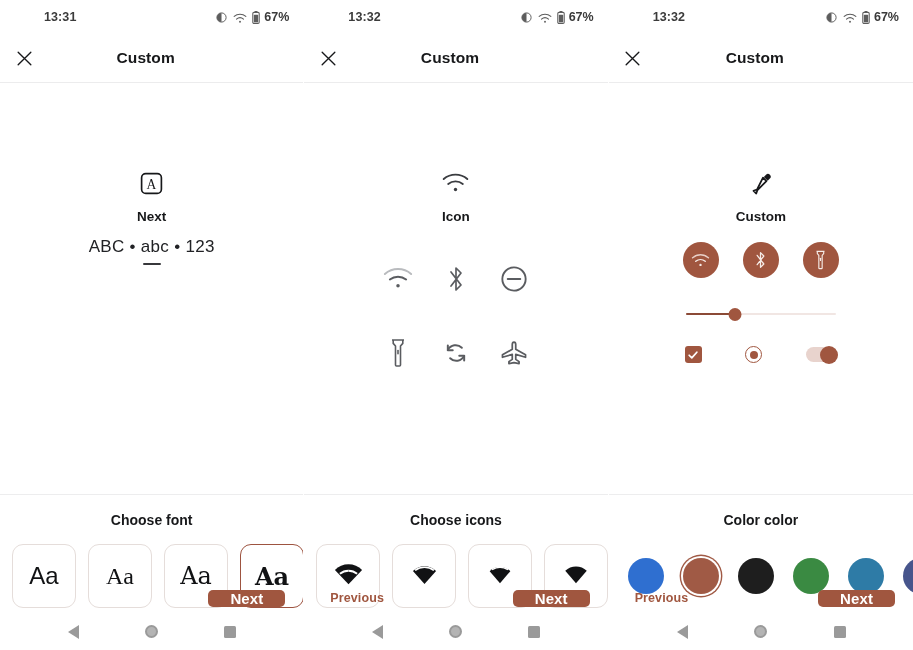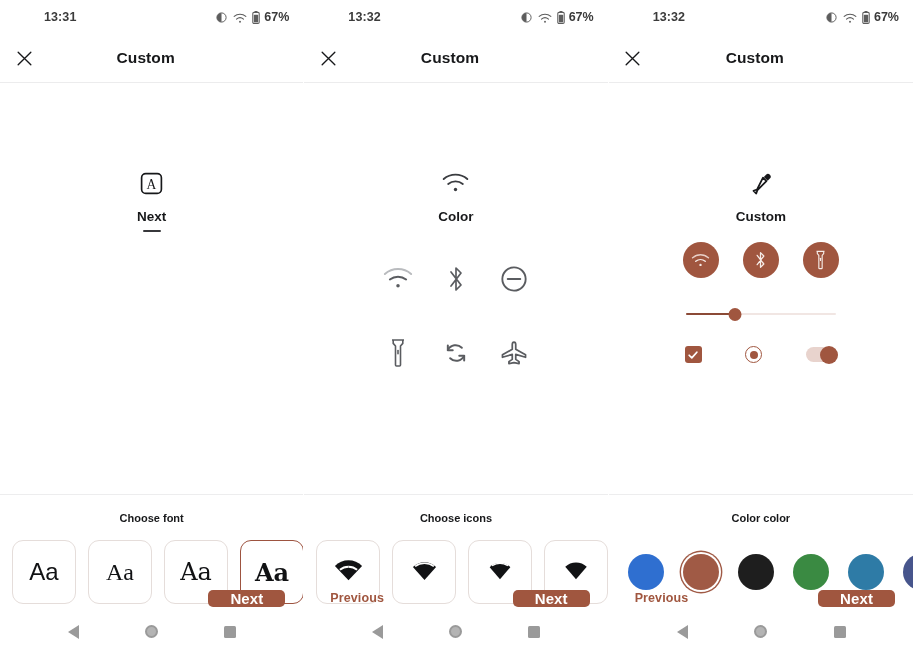--- a/index.html
+++ b/index.html
@@ -129,21 +129,21 @@
   }
   .switch-knob {
     position: absolute; right: -1px; top: -1.5px;
     width: 18px; height: 18px; border-radius: 50%;
   }
 
   
   .chooser { flex: 0 0 155px; display: flex; flex-direction: column; align-items: center; position: relative; }
   .chooser-title {
     margin-top: 17px;
-    font-size: 11px; font-weight: 700; color: #17181a;
+    font-size: 14px; font-weight: 700; color: #17181a;
   }
   .cards {
     margin-top: 14px; width: 100%; height: 68px;
     display: flex; align-items: center; gap: 12px;
     padding-left: 12px;
     overflow: hidden;
   }
   .card {
     flex: 0 0 64px; height: 64px;
     border: 1px solid #e5ddda; border-radius: 11px;
@@ -231,20 +231,21 @@
 
     <div class="preview">
       <div class="preview-inner">
         <div class="hero-icon">
           <svg width="25" height="25" viewBox="0 0 24 24">
               <rect x="2.5" y="2.5" width="19" height="19" rx="4" fill="none" stroke="#17181a" stroke-width="1.6"></rect>
               <text x="12" y="17" text-anchor="middle" font-family="Liberation Serif, serif" font-size="13" fill="#17181a">A</text>
             </svg>
         </div>
         <div class="hero-label">Next</div>
+        <div class="font-sample">ABC • abc • 123</div>
         <div class="font-dash"></div>
       </div>
     </div>
 
     <div class="chooser">
       <div class="chooser-title">Choose font</div>
       <div class="cards">
         <div class="card">
             <span class="card-aa" style="font-family:'Liberation Sans',sans-serif">Aa</span>
           </div>
@@ -317,21 +318,21 @@
 
     <div class="preview">
       <div class="preview-inner">
         <div class="hero-icon">
           <svg width="27" height="21" viewBox="0 0 24 18">
               <path d="M1.5 5a16 16 0 0 1 21 0" fill="none" stroke="#3a3c40" stroke-width="1.7" stroke-linecap="round"></path>
               <path d="M5.5 9.4a10.5 10.5 0 0 1 13 0" fill="none" stroke="#3a3c40" stroke-width="1.7" stroke-linecap="round"></path>
               <circle cx="12" cy="14.3" r="1.5" fill="#3a3c40"></circle>
             </svg>
         </div>
-        <div class="hero-label">Color</div>
+        <div class="hero-label">Icon</div>
 
         <div class="icon-grid">
           <div class="icon-cell">
             <svg width="30" height="24" viewBox="0 0 24 18">
                 <path d="M1.5 5a16 16 0 0 1 21 0" fill="none" stroke="#b9bbbe" stroke-width="1.6" stroke-linecap="round"></path>
                 <path d="M5.5 9.4a10.5 10.5 0 0 1 13 0" fill="none" stroke="#5a5c60" stroke-width="1.6" stroke-linecap="round"></path>
                 <circle cx="12" cy="14.3" r="1.4" fill="#5a5c60"></circle>
               </svg>
           </div>
           <div class="icon-cell">

